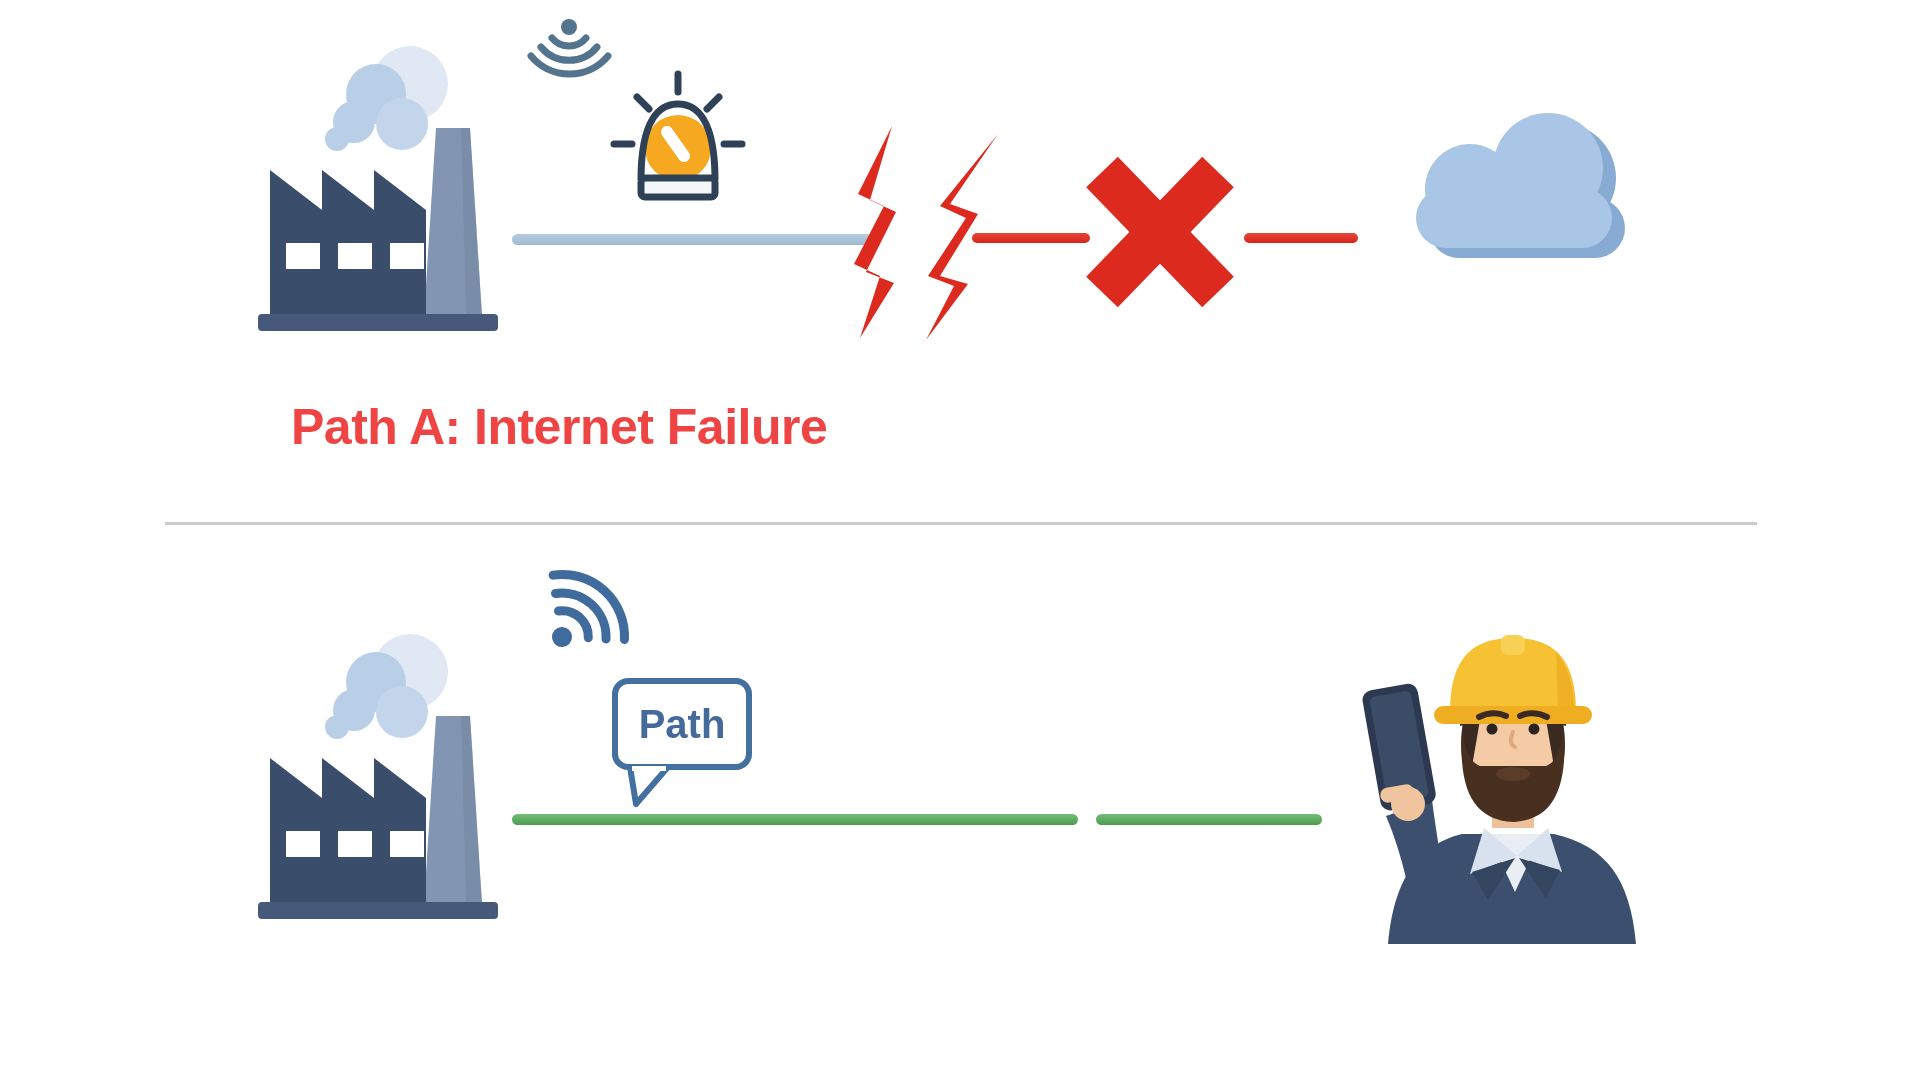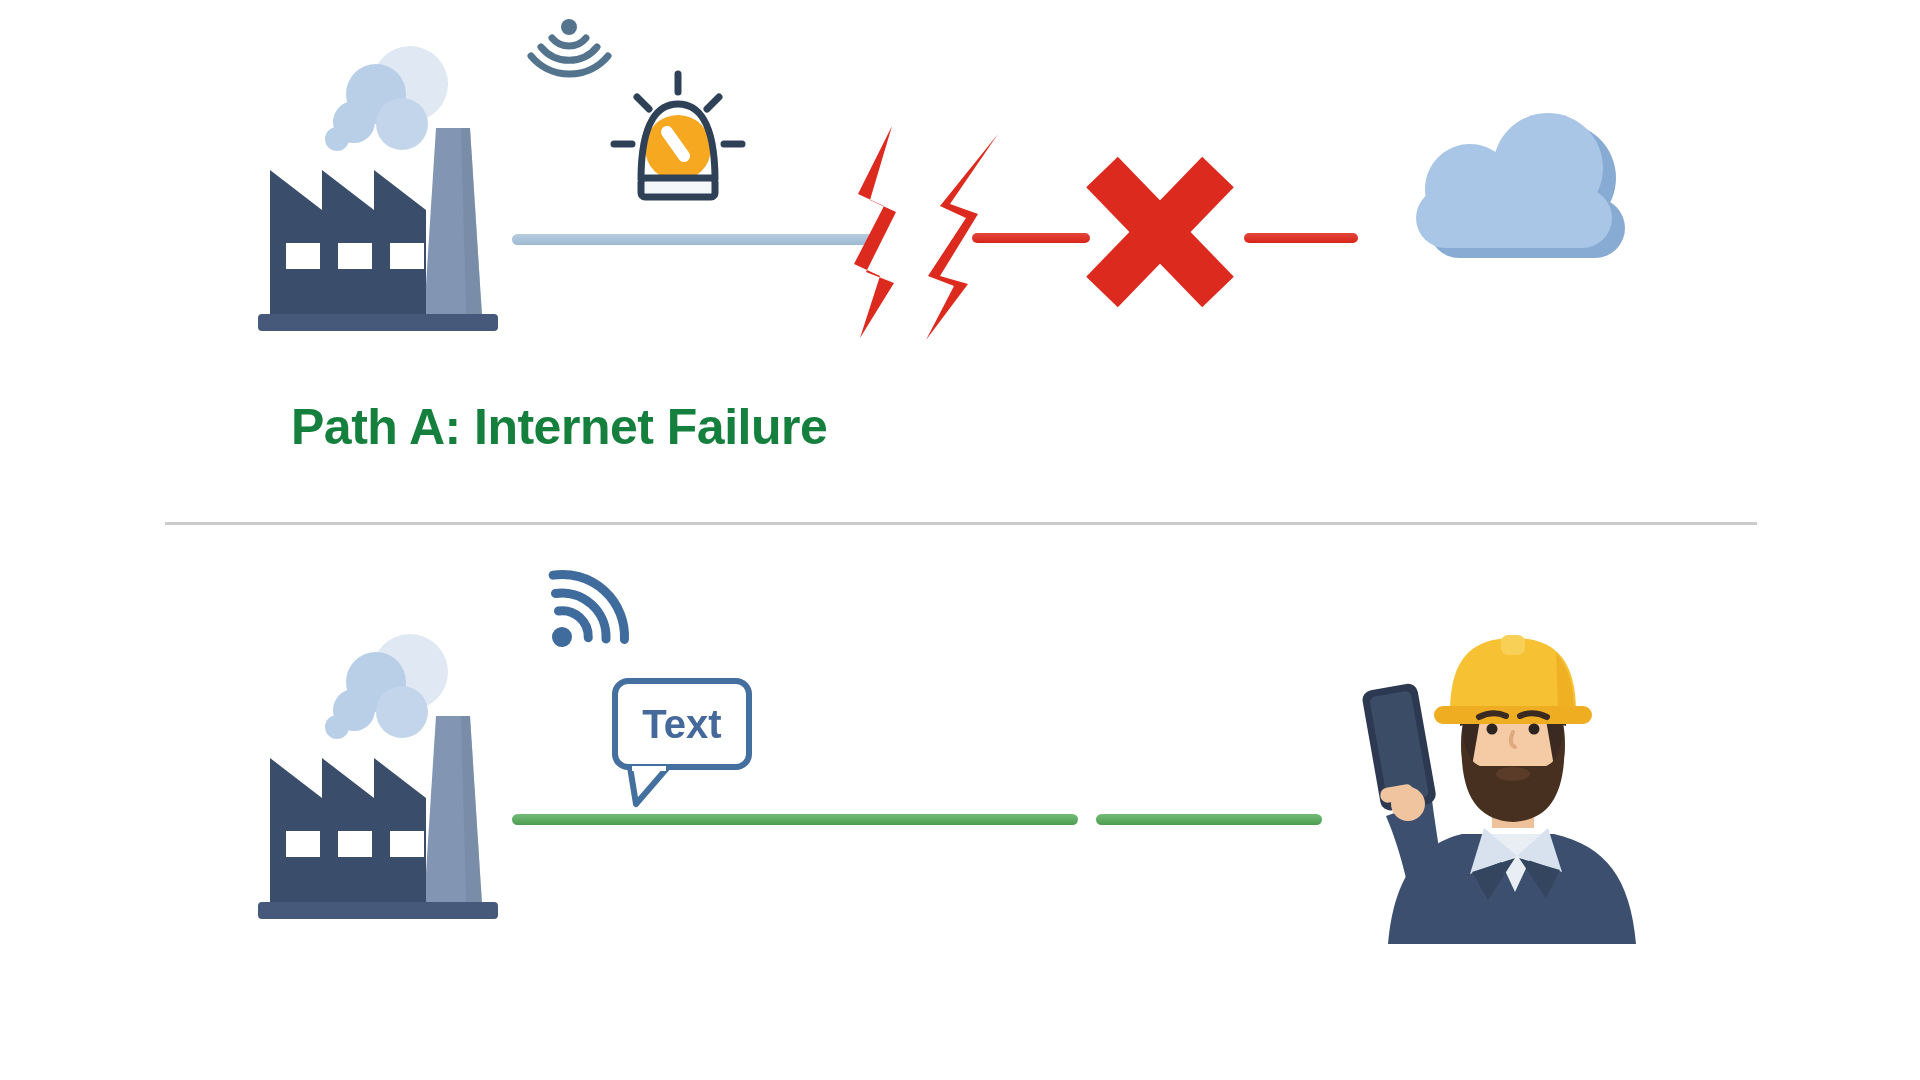--- a/index.html
+++ b/index.html
@@ -1,19 +1,19 @@
 <!DOCTYPE html>
 <html><head>
 <meta charset="utf-8">
 <style>
   html,body{margin:0;padding:0;background:#ffffff;}
   .canvas{position:relative;width:1920px;height:1080px;background:#ffffff;overflow:hidden;
           font-family:"Liberation Sans",sans-serif;}
   .abs{position:absolute;}
-  .path-label{position:absolute;font-weight:bold;font-size:50px;color:#15803d;letter-spacing:-0.5px;
+  .path-label{position:absolute;font-weight:bold;font-size:50px;color:#ef4444;letter-spacing:-0.5px;
               white-space:nowrap;}
   .conn{position:absolute;border-radius:6px;}
   .conn-blue{background:linear-gradient(#b6cdde,#9db9d2);}
   .conn-red{background:linear-gradient(#e4463b,#d8251b);}
   .conn-green{background:linear-gradient(#74bd77,#4d9c51);}
   .divider{position:absolute;background:#cbcbcb;}
   .bubble{position:absolute;display:flex;align-items:center;justify-content:center;
           background:#ffffff;border:6px solid #4470a0;border-radius:16px;
           font-weight:bold;font-size:40px;color:#44699a;}
 </style>
@@ -117,21 +117,21 @@
       <g stroke="#3f6b9d" stroke-width="9" fill="none" stroke-linecap="round">
         <path d="M 10 75 A 26 26 0 0 1 50 75"></path>
         <path d="M -4 64 A 44 44 0 0 1 64 64"></path>
         <path d="M -18 52 A 62 62 0 0 1 78 52"></path>
       </g>
       <circle cx="30" cy="92" r="10" fill="#3f6b9d"></circle>
     </g>
   </svg>
 
   <div class="bubble" style="left:612px;top:678px;width:128px;height:80px">
-    <span>Text</span>
+    <span>Path</span>
   </div>
   <svg class="abs" style="left:622px;top:766px" width="54" height="42" viewBox="0 0 54 42">
     <path d="M 8 1 L 46 1 L 14 38 Z" fill="#ffffff" stroke="#4470a0" stroke-width="6" stroke-linejoin="round"></path>
     <rect x="10" y="0" width="34" height="5" fill="#ffffff"></rect>
   </svg>
 
   <div class="conn conn-green" style="left:512px;top:814px;width:566px;height:11px"></div>
   <div class="conn conn-green" style="left:1096px;top:814px;width:226px;height:11px"></div>
 
   <svg class="abs" style="left:1322px;top:632px" width="336" height="312" viewBox="0 0 336 312">

